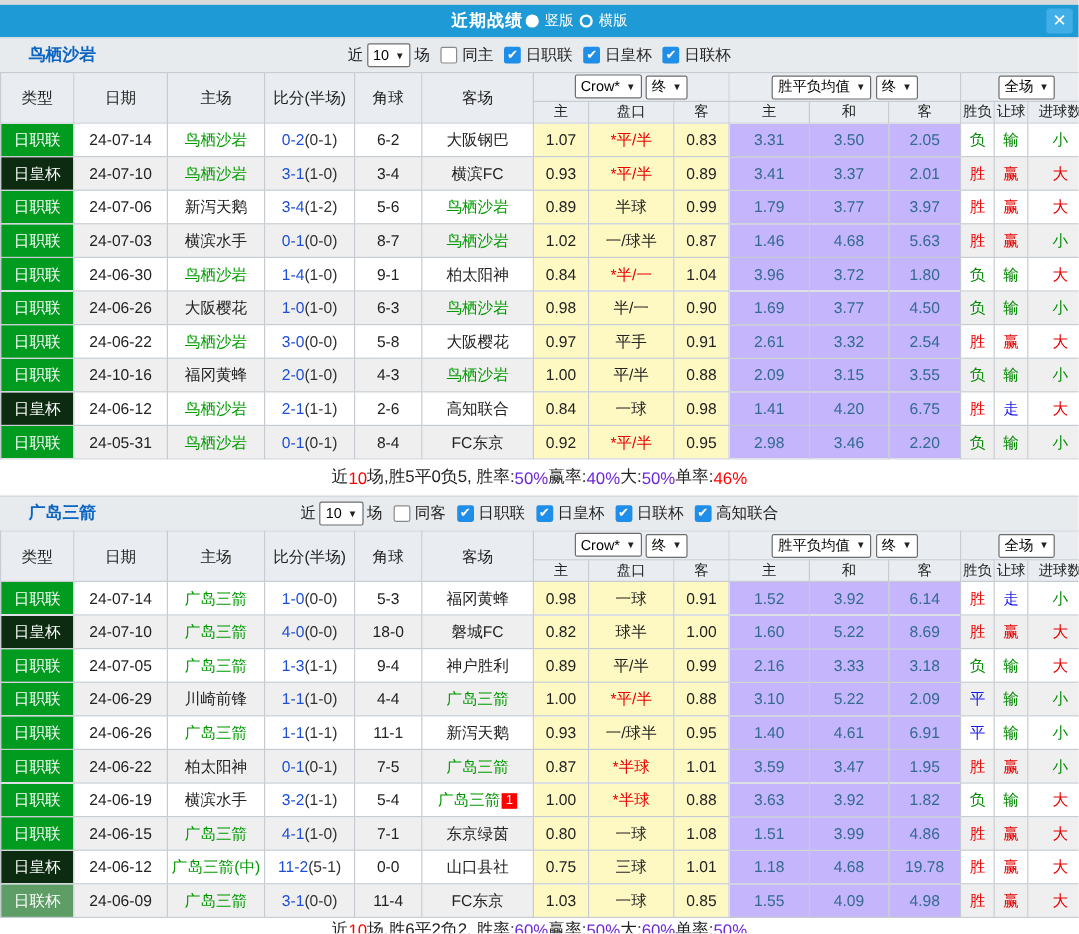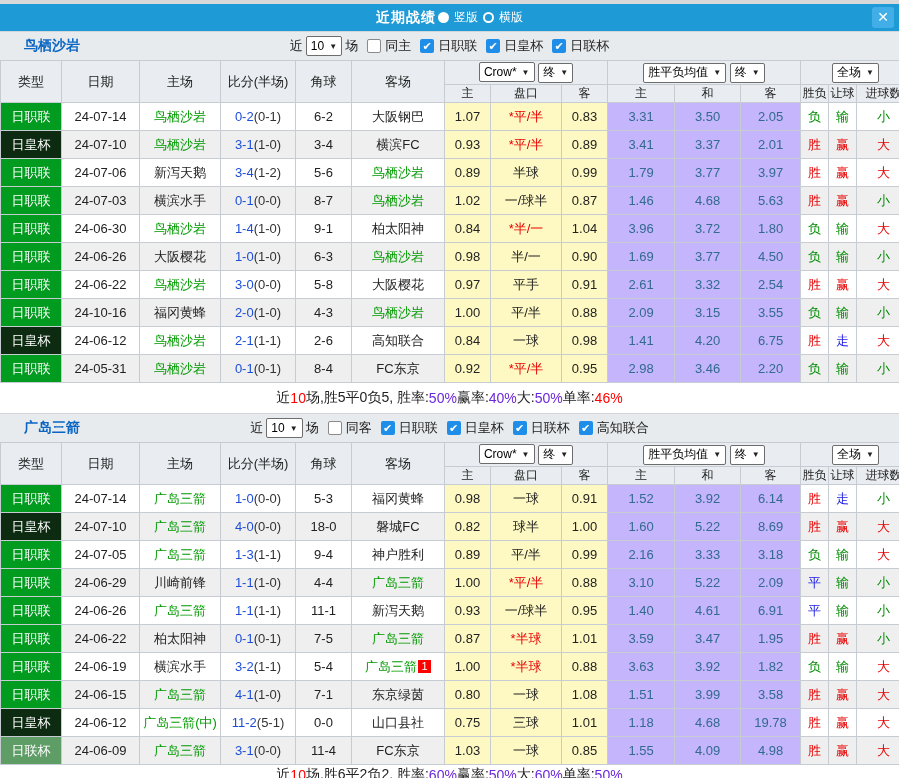--- a/index.html
+++ b/index.html
@@ -554,21 +554,21 @@
       <td>24-06-15</td>
       <td><span class="t-green">广岛三箭</span></td>
       <td><span class="score-ft">4-1</span><span class="score-ht">(1-0)</span></td>
       <td>7-1</td>
       <td><span class="">东京绿茵</span></td>
       <td class="bg-cream">0.80</td>
       <td class="bg-cream ">一球</td>
       <td class="bg-cream">1.08</td>
       <td class="bg-lblue avg-num">1.51</td>
       <td class="bg-lblue avg-num">3.99</td>
-      <td class="bg-lblue avg-num">3.58</td>
+      <td class="bg-lblue avg-num">4.86</td>
       <td class="res-r">胜</td>
       <td class="res-r">赢</td>
       <td class="res-r">大</td>
     </tr>
             <tr class="data-row ">
       <td class="type-emp">日皇杯</td>
       <td>24-06-12</td>
       <td><span class="t-green">广岛三箭(中)</span></td>
       <td><span class="score-ft">11-2</span><span class="score-ht">(5-1)</span></td>
       <td>0-0</td>

